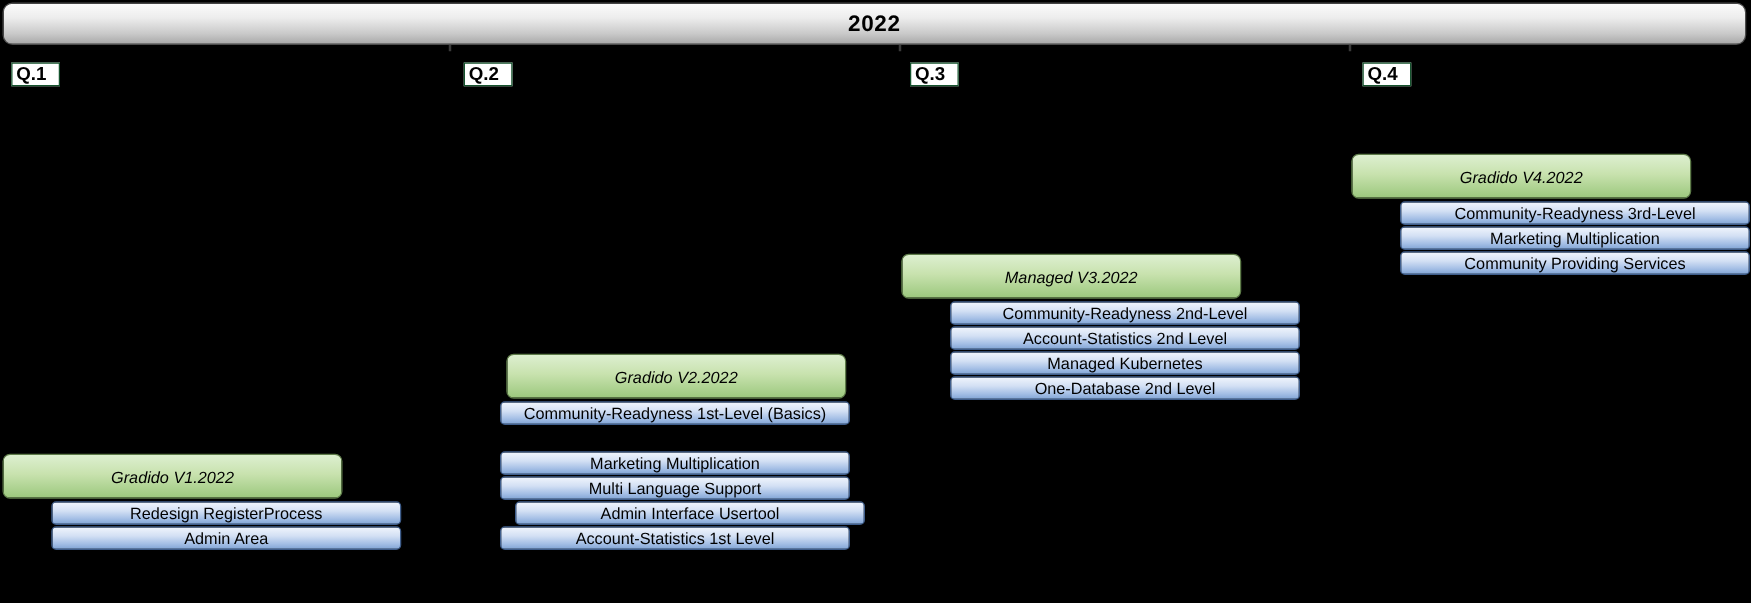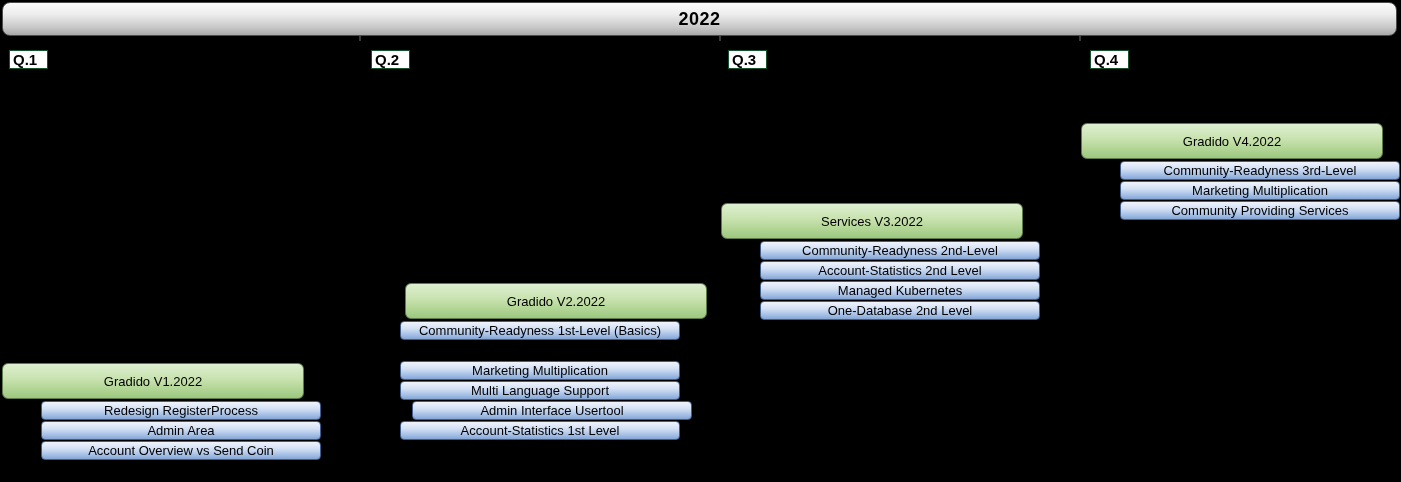--- a/index.html
+++ b/index.html
@@ -45,28 +45,29 @@
     border:1px solid #14532d;
     font-size:15px;
     font-weight:bold;
     line-height:17px;
     padding:0 10px 0 3px;
     white-space:nowrap;
   }
   
   .version{
     position:absolute;
-    width:302px; height:36px;
+    width:272px; height:36px;
     box-sizing:border-box;
     border:1px solid #5e7c49;
     border-radius:6px;
     background:linear-gradient(180deg,#ddefd0 0%,#c8e2ae 45%,#9cc87e 100%);
     display:flex; align-items:center; justify-content:center;
     font-size:13px;
     white-space:nowrap;
+    font-style:italic;
   }
   
   .item{
     position:absolute;
     width:280px; height:19px;
     box-sizing:border-box;
     border:1px solid #3f5e8c;
     border-radius:4px;
     background:linear-gradient(180deg,#eff4fc 0%,#d3e0f4 40%,#a6c0e6 75%,#84a7d7 100%);
     display:flex; align-items:center; justify-content:center;
@@ -90,31 +91,30 @@
   <div class="qlabel" style="left:9px;">Q.1</div>
   <div class="qlabel" style="left:371px;text-align:center;">Q.2</div>
   <div class="qlabel" style="left:728px;">Q.3</div>
   <div class="qlabel" style="left:1090px;">Q.4</div>
 
   <div class="version" style="left:1081px; top:123px;">Gradido V4.2022</div>
   <div class="item" style="left:1120px; top:161px;">Community-Readyness 3rd-Level</div>
   <div class="item" style="left:1120px; top:181px;">Marketing Multiplication</div>
   <div class="item" style="left:1120px; top:201px;">Community Providing Services</div>
 
-  <div class="version" style="left:721px; top:203px;">Services V3.2022</div>
+  <div class="version" style="left:721px; top:203px;">Managed V3.2022</div>
   <div class="item" style="left:760px; top:241px;">Community-Readyness 2nd-Level</div>
   <div class="item" style="left:760px; top:261px;">Account-Statistics 2nd Level</div>
   <div class="item" style="left:760px; top:281px;">Managed Kubernetes</div>
   <div class="item" style="left:760px; top:301px;">One-Database 2nd Level</div>
 
   <div class="version" style="left:361px; top:283px;margin-left:44px;">Gradido V2.2022</div>
   <div class="item" style="left:400px; top:321px;">Community-Readyness 1st-Level (Basics)</div>
   <div class="item" style="left:400px; top:361px;">Marketing Multiplication</div>
   <div class="item" style="left:400px; top:381px;">Multi Language Support</div>
   <div class="item" style="left:412px; top:401px;">Admin Interface Usertool</div>
   <div class="item" style="left:400px; top:421px;">Account-Statistics 1st Level</div>
 
   <div class="version" style="left:2px; top:363px;">Gradido V1.2022</div>
   <div class="item" style="left:41px; top:401px;">Redesign RegisterProcess</div>
   <div class="item" style="left:41px; top:421px;">Admin Area</div>
-  <div class="item" style="left:41px; top:441px;">Account Overview vs Send Coin</div>
 
 </div>
 
 </body></html>

